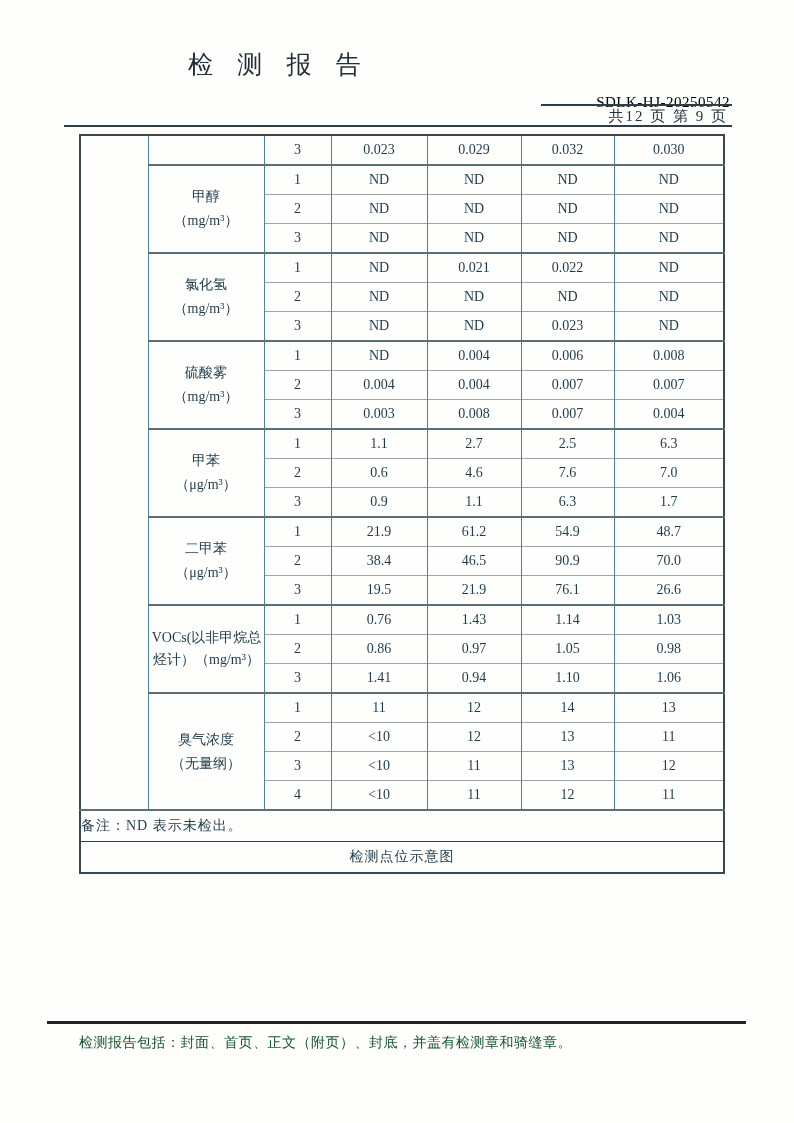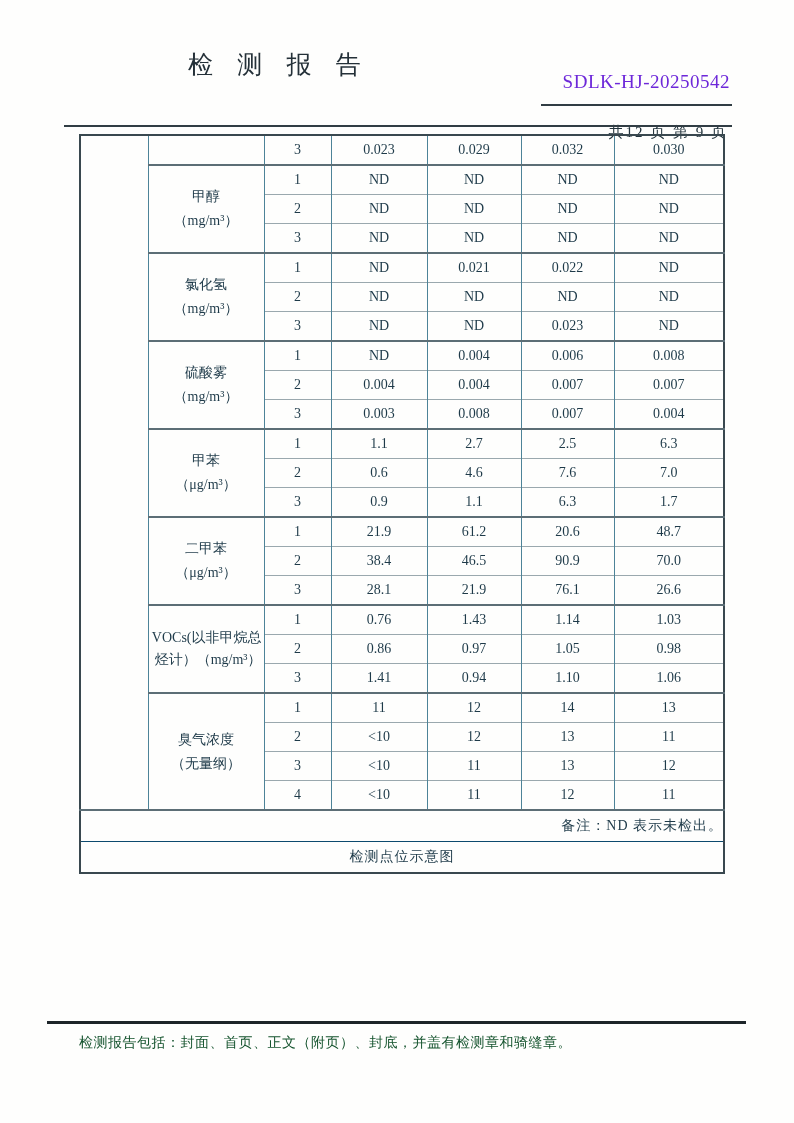--- a/index.html
+++ b/index.html
@@ -22,39 +22,39 @@
     left: 188px;
     top: 48px;
     font-size: 25px;
     font-weight: 400;
     letter-spacing: 9px;
     color: #243038;
     white-space: nowrap;
   }
   .report-no {
     position: absolute;
-    top: 71px;
+    top: 94px;
     right: 64px;
-    font-size: 19px;
-    color: #6d28d9;
+    font-size: 15px;
+    color: #000000;
     letter-spacing: 0.5px;
   }
   .rule {
     position: absolute;
     background: #313d44;
   }
   .rule-reportno {
     top: 104px;
     left: 541px;
     width: 191px;
     height: 2px;
   }
   .page-info {
     position: absolute;
-    top: 123px;
+    top: 107px;
     right: 66px;
     font-size: 15px;
     color: #22333c;
     letter-spacing: 2px;
   }
   .rule-top {
     top: 125px;
     left: 64px;
     width: 668px;
     height: 2px;
@@ -85,28 +85,28 @@
   tr.group-start td {
     border-top: 2px solid #5c6e76;
   }
   td.blank-col {
     background: transparent;
   }
   td.substance {
     line-height: 1.7;
   }
   td.substance.align-left {
-    text-align: right;
+    text-align: center;
     padding: 0 2px 0 3px;
     line-height: 1.6;
   }
   tr.note-row td {
     border-top: 2px solid #5c6e76;
     height: 30px;
-    text-align: right;
+    text-align: left;
     letter-spacing: 1px;
   }
   tr.diagram-row td {
     border-top: 1px solid #0c4a6e;
     height: 30px;
     text-align: center;
     letter-spacing: 1px;
   }
   .rule-footer {
     top: 1021px;
@@ -260,33 +260,33 @@
           <td>1.7</td>
         </tr>
         <tr class="group-start">
           <td rowspan="3" class="substance align-center">
             <div>二甲苯</div>
             <div>（μg/m³）</div>
           </td>
           <td>1</td>
           <td>21.9</td>
           <td>61.2</td>
-          <td>20.6</td>
+          <td>54.9</td>
           <td>48.7</td>
         </tr>
         <tr>
           <td>2</td>
           <td>38.4</td>
           <td>46.5</td>
           <td>90.9</td>
           <td>70.0</td>
         </tr>
         <tr>
           <td>3</td>
-          <td>28.1</td>
+          <td>19.5</td>
           <td>21.9</td>
           <td>76.1</td>
           <td>26.6</td>
         </tr>
         <tr class="group-start">
           <td rowspan="3" class="substance align-left">VOCs(以非甲烷总烃计）（mg/m³）</td>
           <td>1</td>
           <td>0.76</td>
           <td>1.43</td>
           <td>1.14</td>

